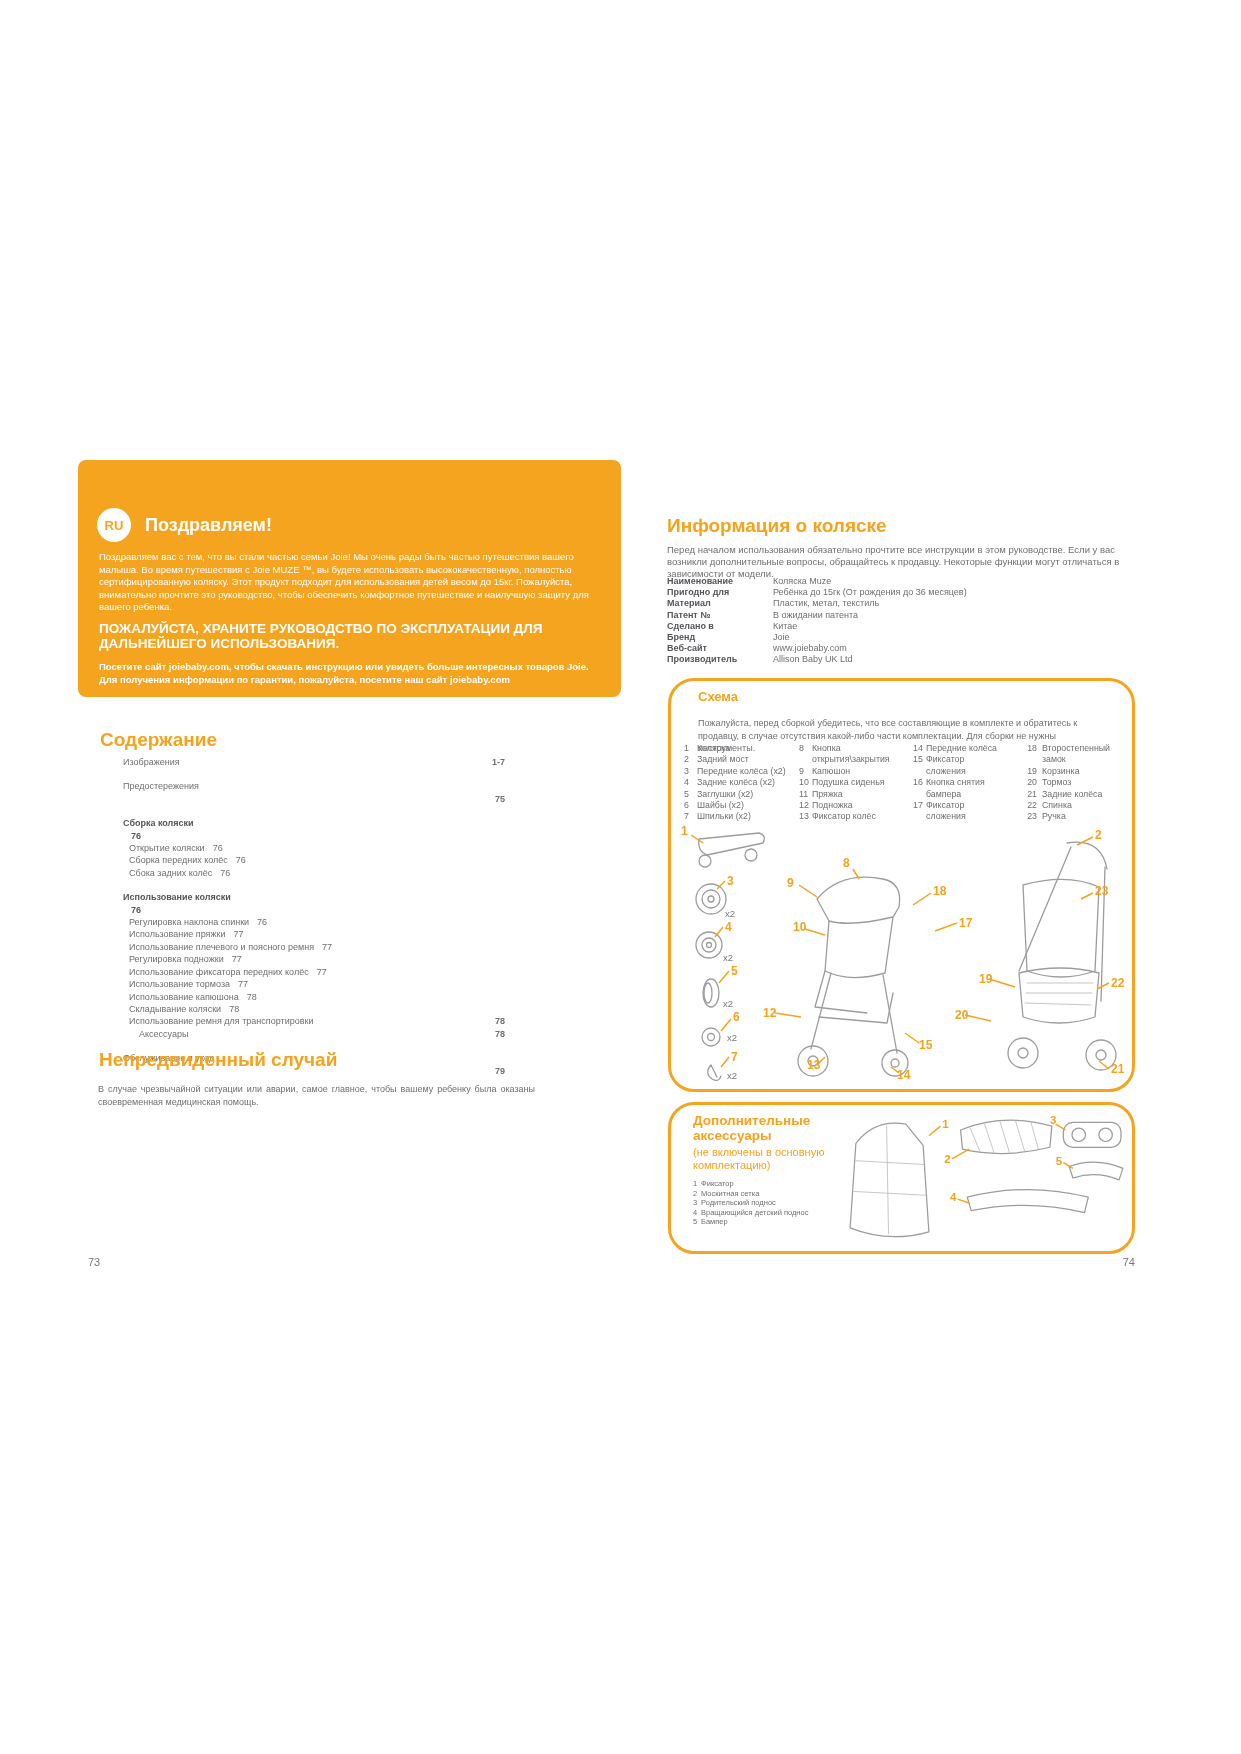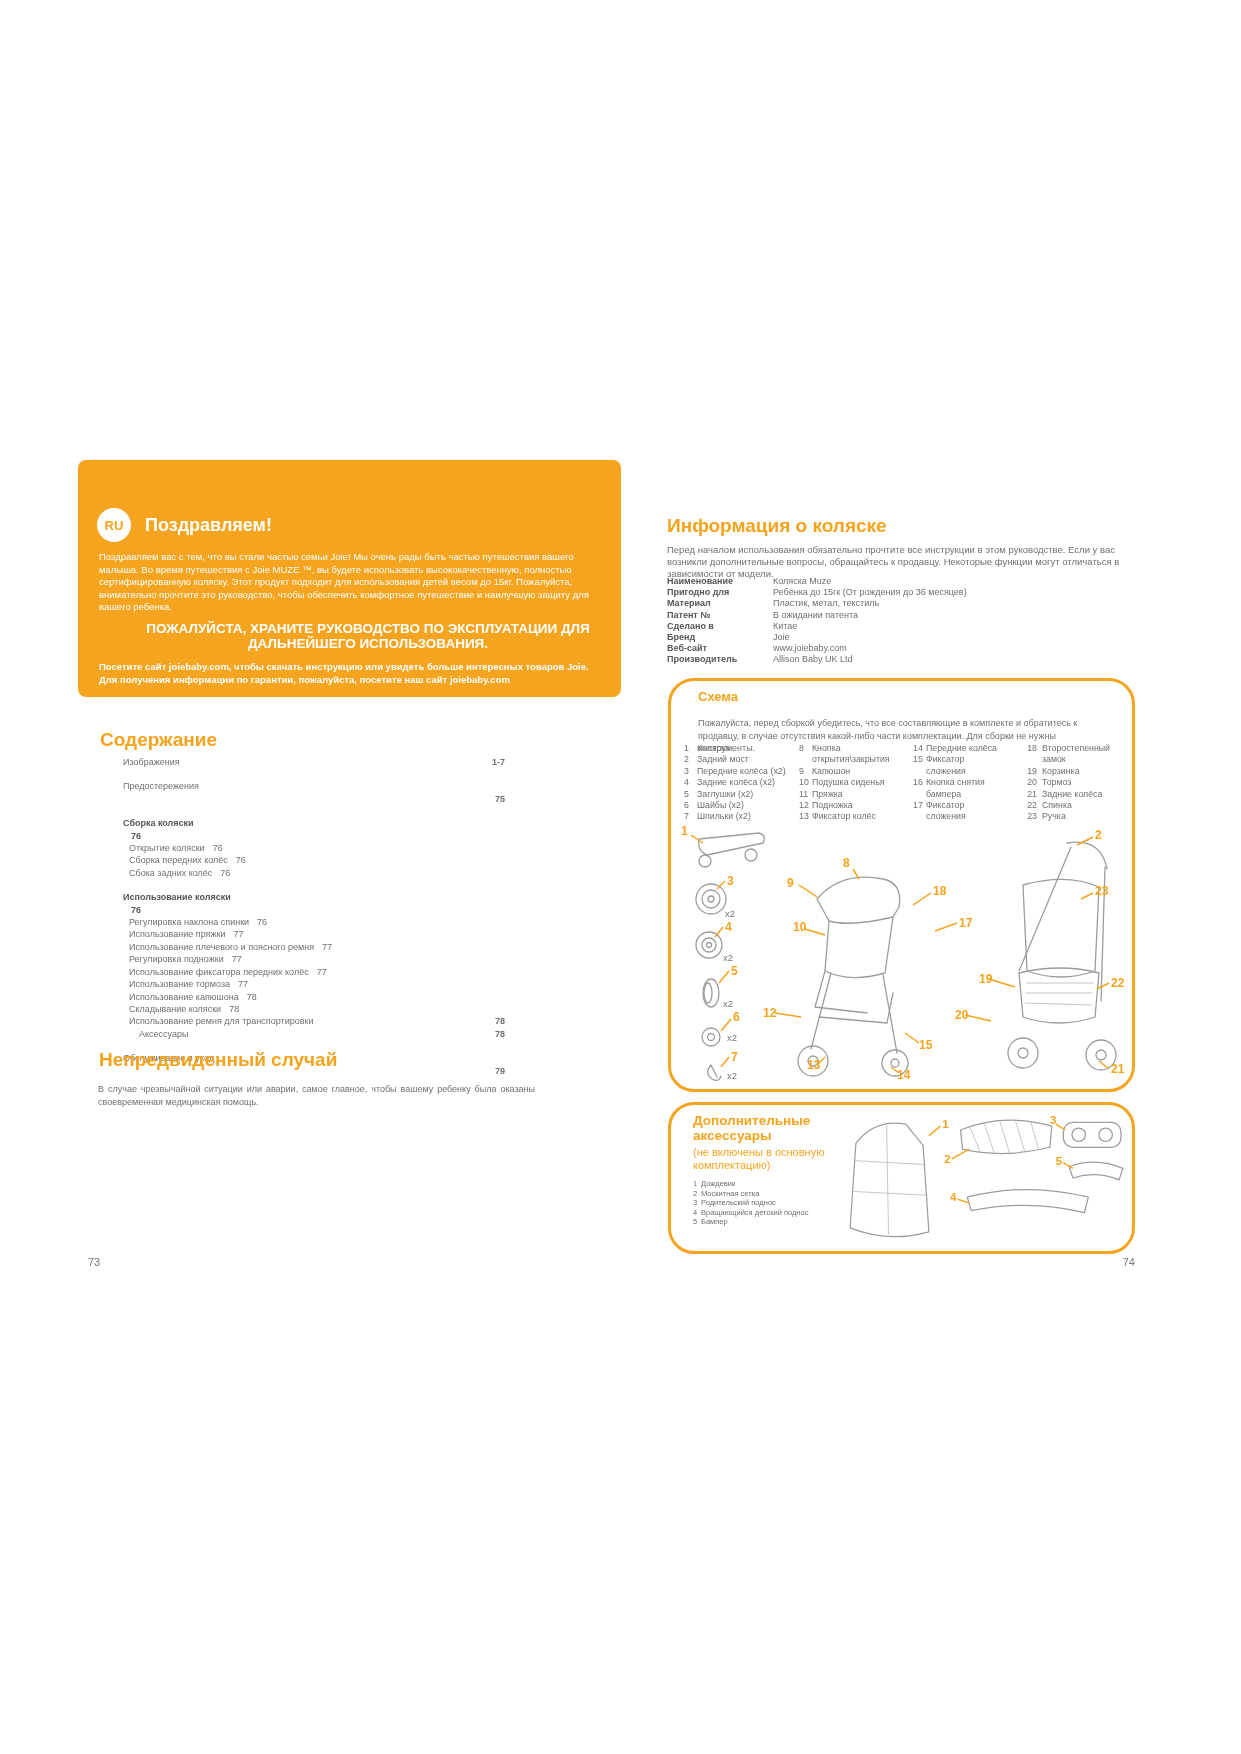--- a/index.html
+++ b/index.html
@@ -6,21 +6,21 @@
   .page{position:relative;width:1241px;height:1754px;background:#ffffff;margin:0 auto;
         font-family:"Liberation Sans",sans-serif;overflow:hidden;padding-left:44px;}
   .abs{position:absolute;}
 
   
   .congrats{left:78px;top:460px;width:543px;height:237px;background:#F5A41F;border-radius:8px;color:#fff;}
   .badge{position:absolute;left:19px;top:48px;width:34px;height:34px;border-radius:50%;background:#fff;
          color:#F5A41F;font-weight:bold;font-size:13px;display:flex;align-items:center;justify-content:center;}
   .congrats-title{position:absolute;left:67px;top:55px;font-size:18px;font-weight:bold;}
   .congrats-body{position:absolute;left:21px;top:91px;width:500px;font-size:9.5px;line-height:12.6px;}
-  .congrats-keep{position:absolute;left:35px;top:162px;width:510px;font-size:13.5px;font-weight:bold;line-height:14.5px;text-align:center;}
+  .congrats-keep{position:absolute;left:21px;top:162px;width:510px;font-size:13.5px;font-weight:bold;line-height:14.5px;}
   .congrats-visit{position:absolute;left:21px;top:201px;width:505px;font-size:9.5px;font-weight:bold;line-height:12.6px;}
 
   
   .h-orange{color:#F5A31C;font-weight:bold;font-size:19px;}
 
   
   .toc{left:123px;top:756px;width:382px;}
   .toc-row{display:flex;font-size:9px;line-height:12.4px;color:#6e6f71;}
   .toc-row.gap{margin-top:12px;flex-direction:column;}
   .s-bold{font-weight:bold;color:#55565a;}
@@ -421,21 +421,21 @@
         <text x="56" y="258" class="x2">x2</text>
       </svg>
   </div>
 
   <div class="abs obox acc-box">
     <div class="acc-title">Дополнительные аксессуары</div>
     <div class="acc-subtitle">(не включены в основную комплектацию)</div>
     <div class="acc-items" id="acc-items">
         <div class="acc-item">
           <span class="n">1</span>
-          <span>Дождевик</span>
+          <span>Фиксатор</span>
         </div>
         <div class="acc-item">
           <span class="n">2</span>
           <span>Москитная сетка</span>
         </div>
         <div class="acc-item">
           <span class="n">3</span>
           <span>Родительский поднос</span>
         </div>
         <div class="acc-item">

